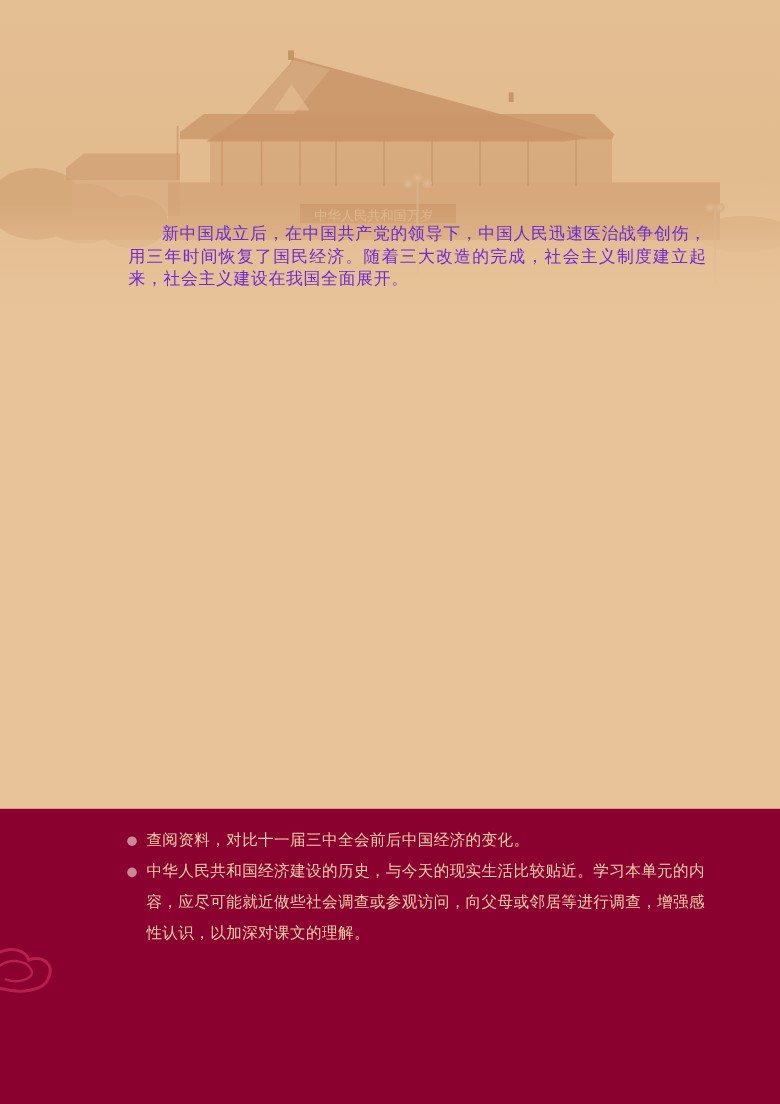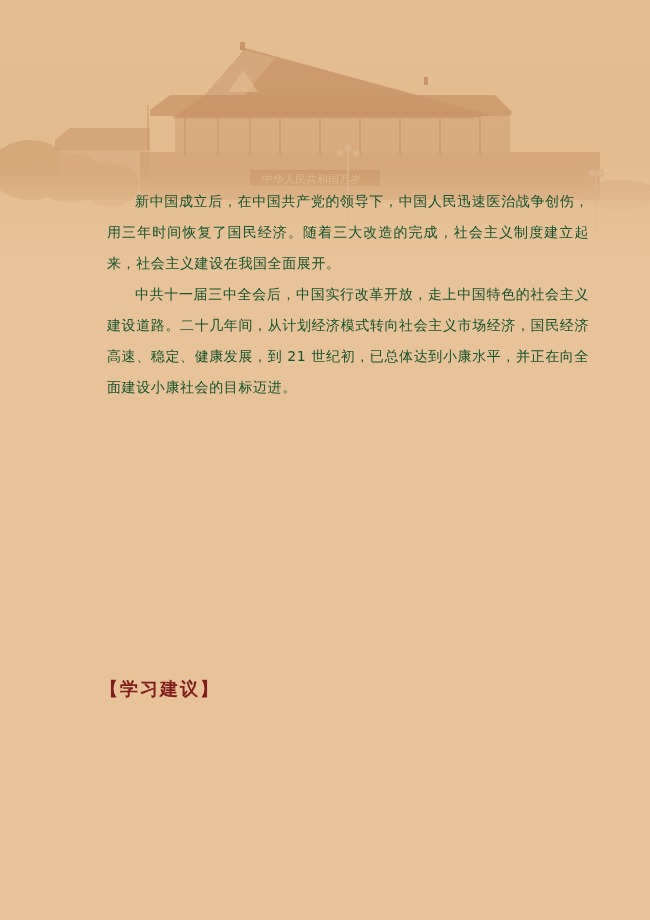--- a/index.html
+++ b/index.html
@@ -17,21 +17,21 @@
   }
   .photo svg { position: absolute; left: 0; top: 0; }
   .photo-fade {
     position: absolute; left: 0; right: 0; top: 170px; height: 95px;
     background: linear-gradient(180deg, rgba(232,194,152,0) 0%, rgba(232,194,152,0.55) 45%, #e8c298 100%);
   }
 
   
   .body-text {
     position: absolute; left: 107px; top: 186px; width: 482px;
-    font-size: 14px; line-height: 31px; color: #14532d;
+    font-size: 14px; line-height: 19px; color: #6d28d9;
     text-align: justify; letter-spacing: 0.6px;
   }
   .body-text p { margin: 0; text-indent: 2em; }
 
   
   .tips-heading {
     position: absolute; left: 100px; top: 633px;
     font-family: Liberation Serif, serif;
     font-size: 18px; color: #7f1d1d; letter-spacing: 2px; font-weight: bold; margin-top: 44px;
   }
@@ -111,19 +111,34 @@
         <ellipse cx="620" cy="195" rx="40" ry="15"></ellipse>
       </g>
 
       <rect x="0" y="200" width="650" height="65" fill="#e2b98d" opacity="0.5"></rect>
     </svg>
     <div class="photo-fade"></div>
   </div>
 
   <div class="body-text">
     <p>新中国成立后，在中国共产党的领导下，中国人民迅速医治战争创伤，用三年时间恢复了国民经济。随着三大改造的完成，社会主义制度建立起来，社会主义建设在我国全面展开。</p>
-    <p>中共十一届三中全会后，中国实行改革开放，走上中国特色的社会主义建设道路。二十几年间，从计划经济模式转向社会主义市场经济，国民经济高速、稳定、健康发展，到 21 世纪初，已总体达到小康水平，并正在向全面建设小康社会的目标迈进。</p>
   </div>
 
   <div class="tips-heading">【学习建议】</div>
 
+  <div class="red-band">
+    <svg class="cloud-deco" width="80" height="60" viewBox="0 0 80 60">
+      <path d="M10,18 C20,4 40,4 44,16 C56,12 66,20 60,32 C56,42 36,44 22,40 C8,38 2,28 10,18 Z" fill="none" stroke="#b5204f" stroke-width="2.5"></path>
+      <path d="M18,22 C28,14 42,16 46,24 C50,32 34,36 24,32" fill="none" stroke="#b5204f" stroke-width="2"></path>
+    </svg>
+    <ul class="tips-list">
+      <li>
+        <span class="bullet"></span>
+        <span>查阅资料，对比十一届三中全会前后中国经济的变化。</span>
+      </li>
+      <li>
+        <span class="bullet"></span>
+        <span>中华人民共和国经济建设的历史，与今天的现实生活比较贴近。学习本单元的内容，应尽可能就近做些社会调查或参观访问，向父母或邻居等进行调查，增强感性认识，以加深对课文的理解。</span>
+      </li>
+    </ul>
+  </div>
 
 </div>
 
 </body></html>

